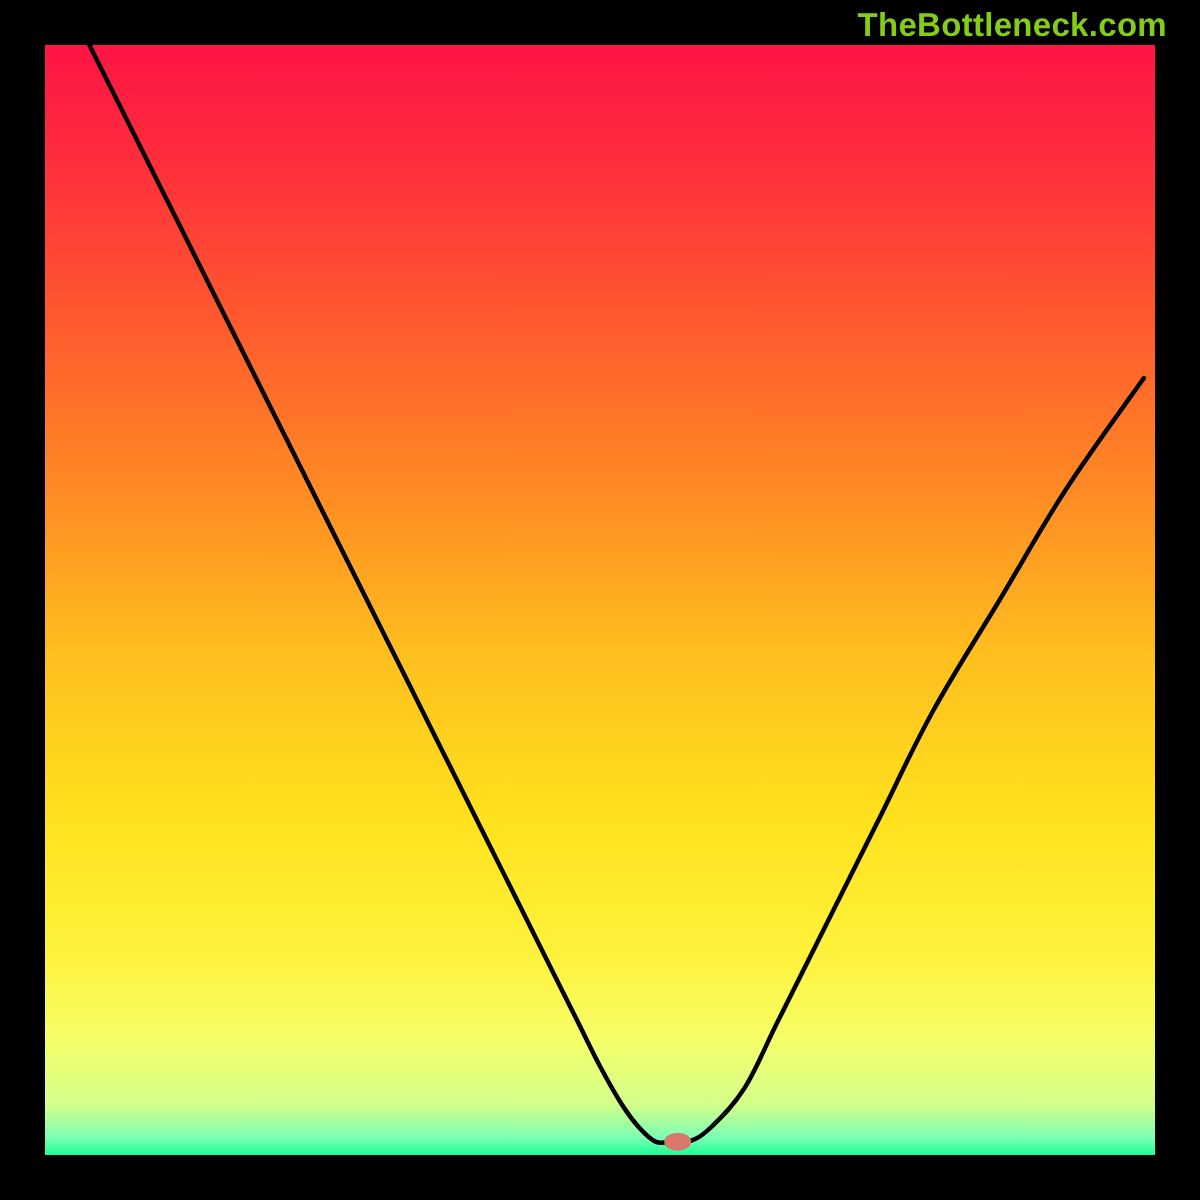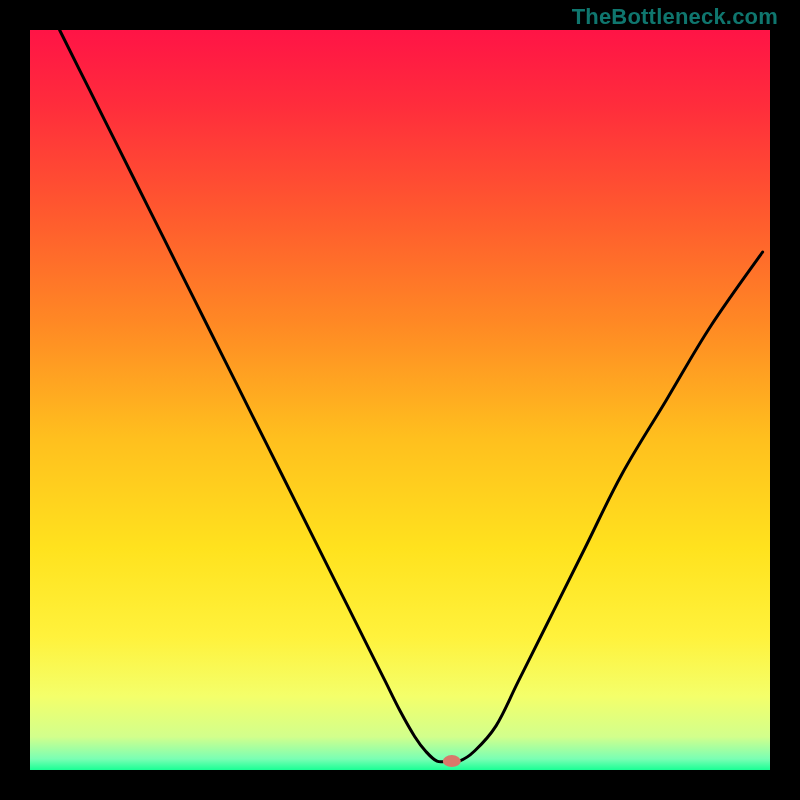--- a/index.html
+++ b/index.html
@@ -16,21 +16,21 @@
     height: 800px;
     background: #000;
   }
   .watermark {
     position: absolute;
     top: 4px;
     right: 22px;
     font-family: Arial, Helvetica, sans-serif;
     font-size: 22px;
     font-weight: 600;
-    color: #0f766e;
+    color: #84cc16;
     letter-spacing: 0.2px;
     user-select: none;
   }
   svg {
     position: absolute;
     inset: 0;
     display: block;
   }
 </style>
 </head>

